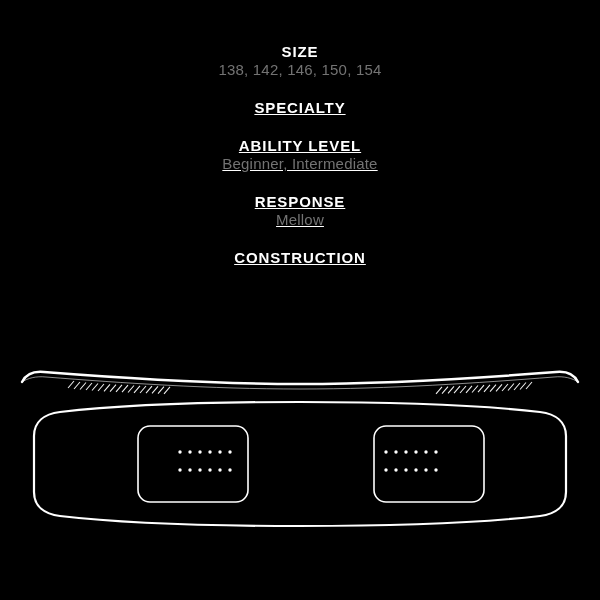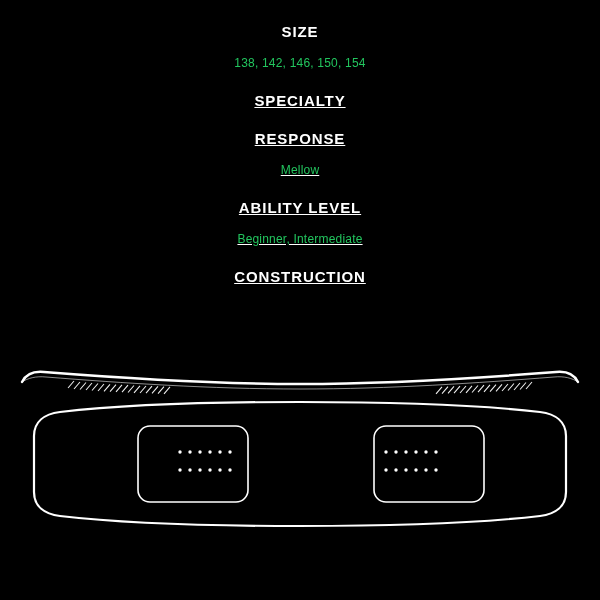--- a/index.html
+++ b/index.html
@@ -20,39 +20,38 @@
     width: 600px;
     height: 600px;
     background: #000000;
   }
 
   .specs {
     position: absolute;
     top: 0;
     left: 0;
     width: 600px;
-    padding-top: 23px;
+    padding-top: 43px;
     text-align: center;
   }
   .spec-block {
     text-align: center;
   }
   .spec-label {
     font-size: 15px;
     font-weight: bold;
     letter-spacing: 0.9px;
     color: #ffffff;
     line-height: 18px;
   }
   .spec-value {
-    font-size: 12px;
+    font-size: 15px;
     font-weight: normal;
-    color: #22c55e;
+    color: #737373;
     line-height: 18px;
-    margin-top: 13px;
     letter-spacing: 0.2px;
   }
   .spec-block + .spec-block { margin-top: 20px; text-decoration: underline; }
 
   .graphic {
     position: absolute;
     left: 0;
     top: 360px;
     width: 600px;
     height: 240px;
@@ -69,27 +68,27 @@
     <div class="spec-block">
       <div class="spec-label">SIZE</div>
       <div class="spec-value">138, 142, 146, 150, 154</div>
     </div>
 
     <div class="spec-block">
       <div class="spec-label">SPECIALTY</div>
     </div>
 
     <div class="spec-block">
-      <div class="spec-label">RESPONSE</div>
-      <div class="spec-value">Mellow</div>
+      <div class="spec-label">ABILITY LEVEL</div>
+      <div class="spec-value">Beginner,  Intermediate</div>
     </div>
 
     <div class="spec-block">
-      <div class="spec-label">ABILITY LEVEL</div>
-      <div class="spec-value">Beginner,  Intermediate</div>
+      <div class="spec-label">RESPONSE</div>
+      <div class="spec-value">Mellow</div>
     </div>
 
     <div class="spec-block last">
       <div class="spec-label">CONSTRUCTION</div>
 
     </div>
 
   </div>
 
   <div class="graphic">

